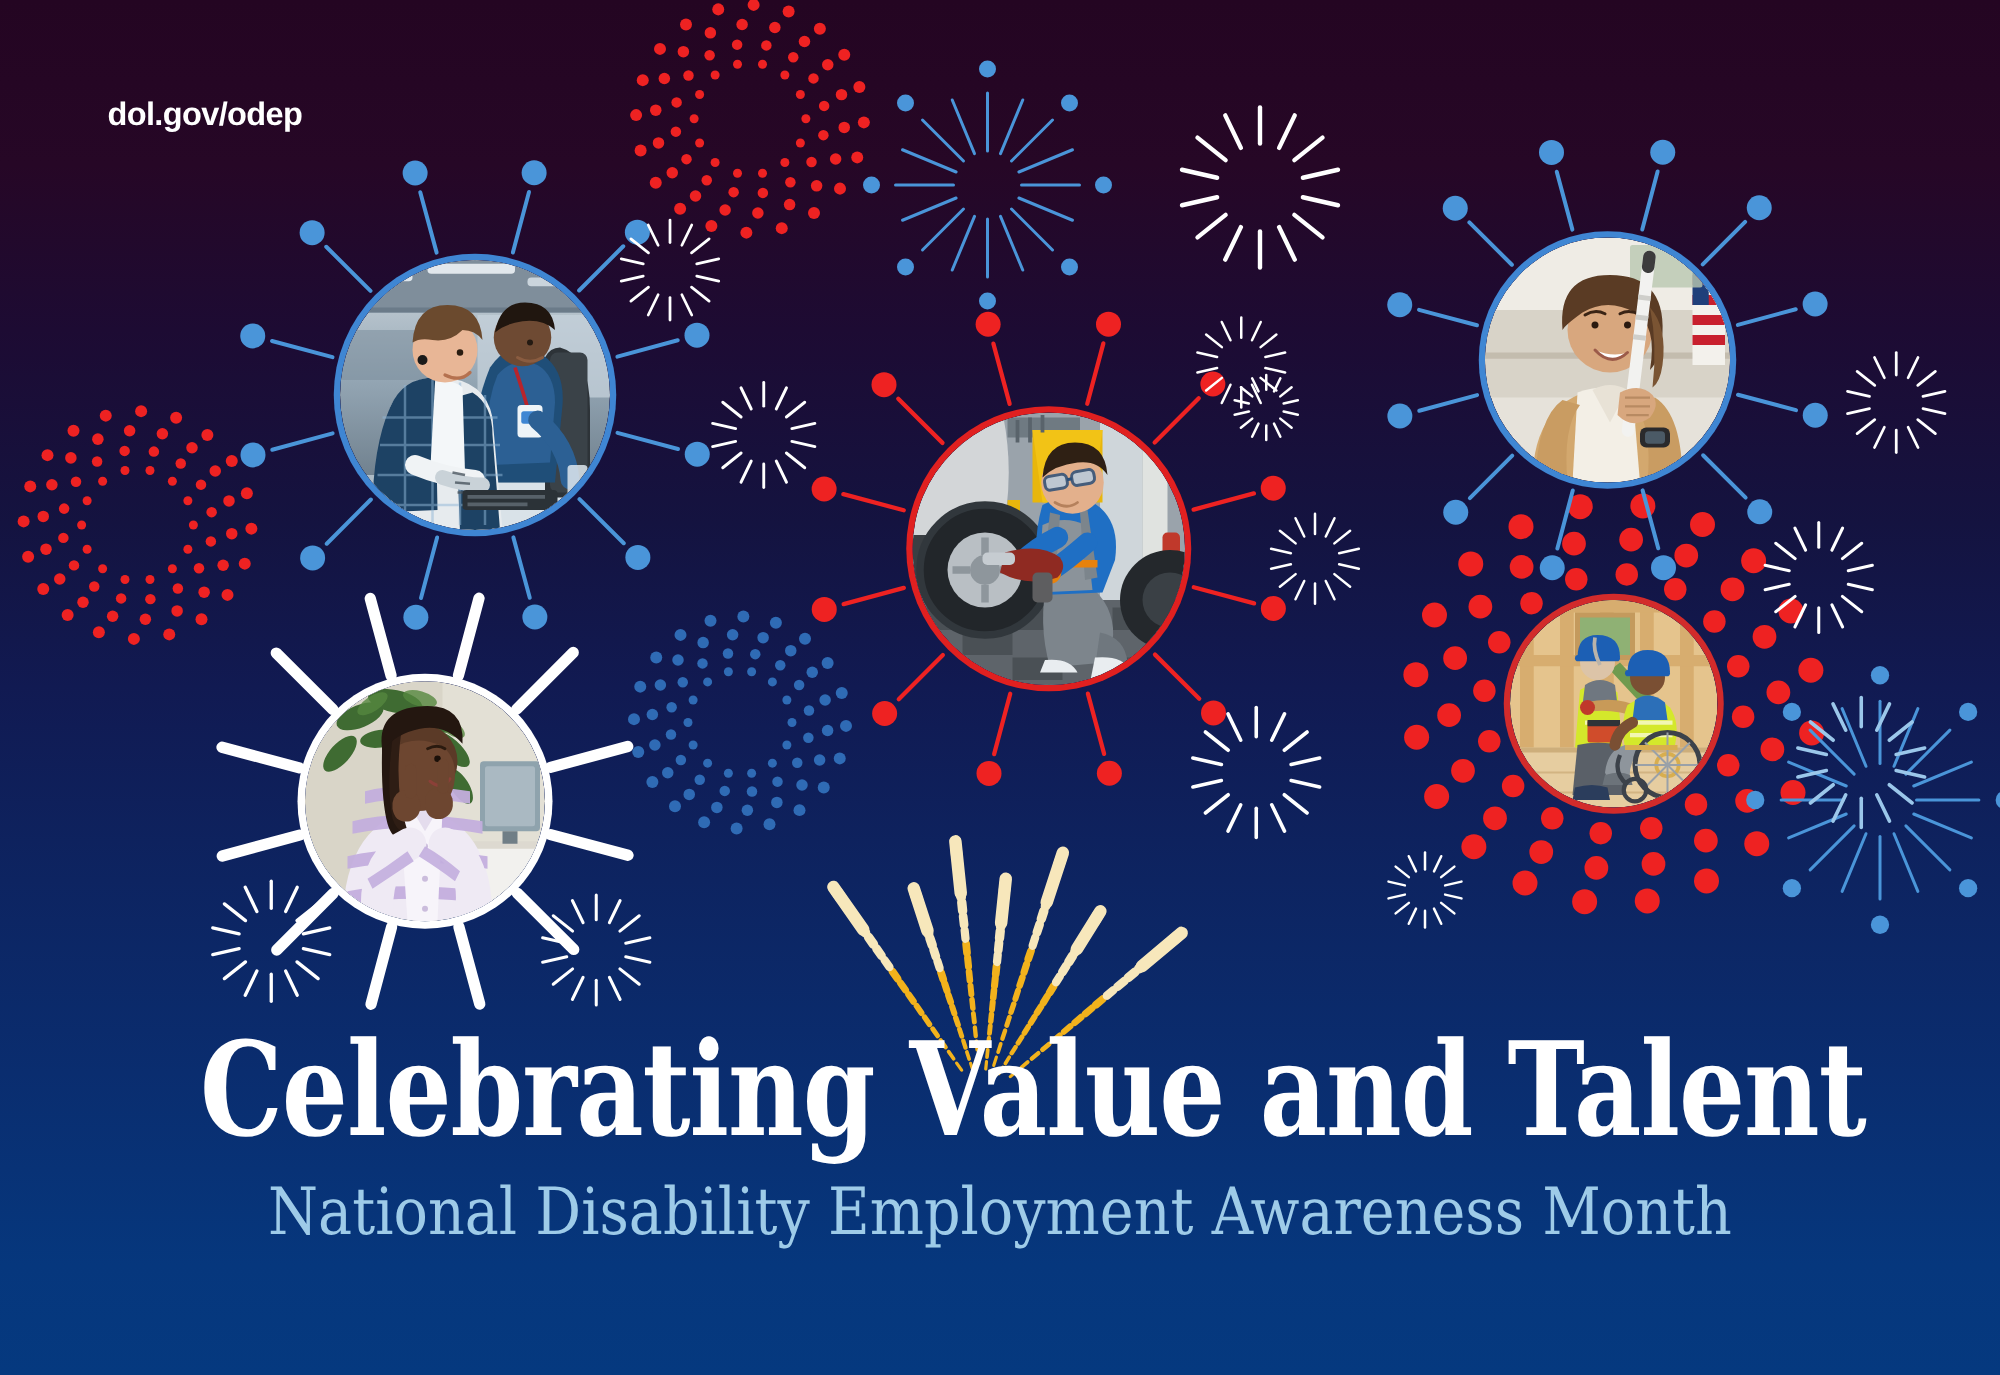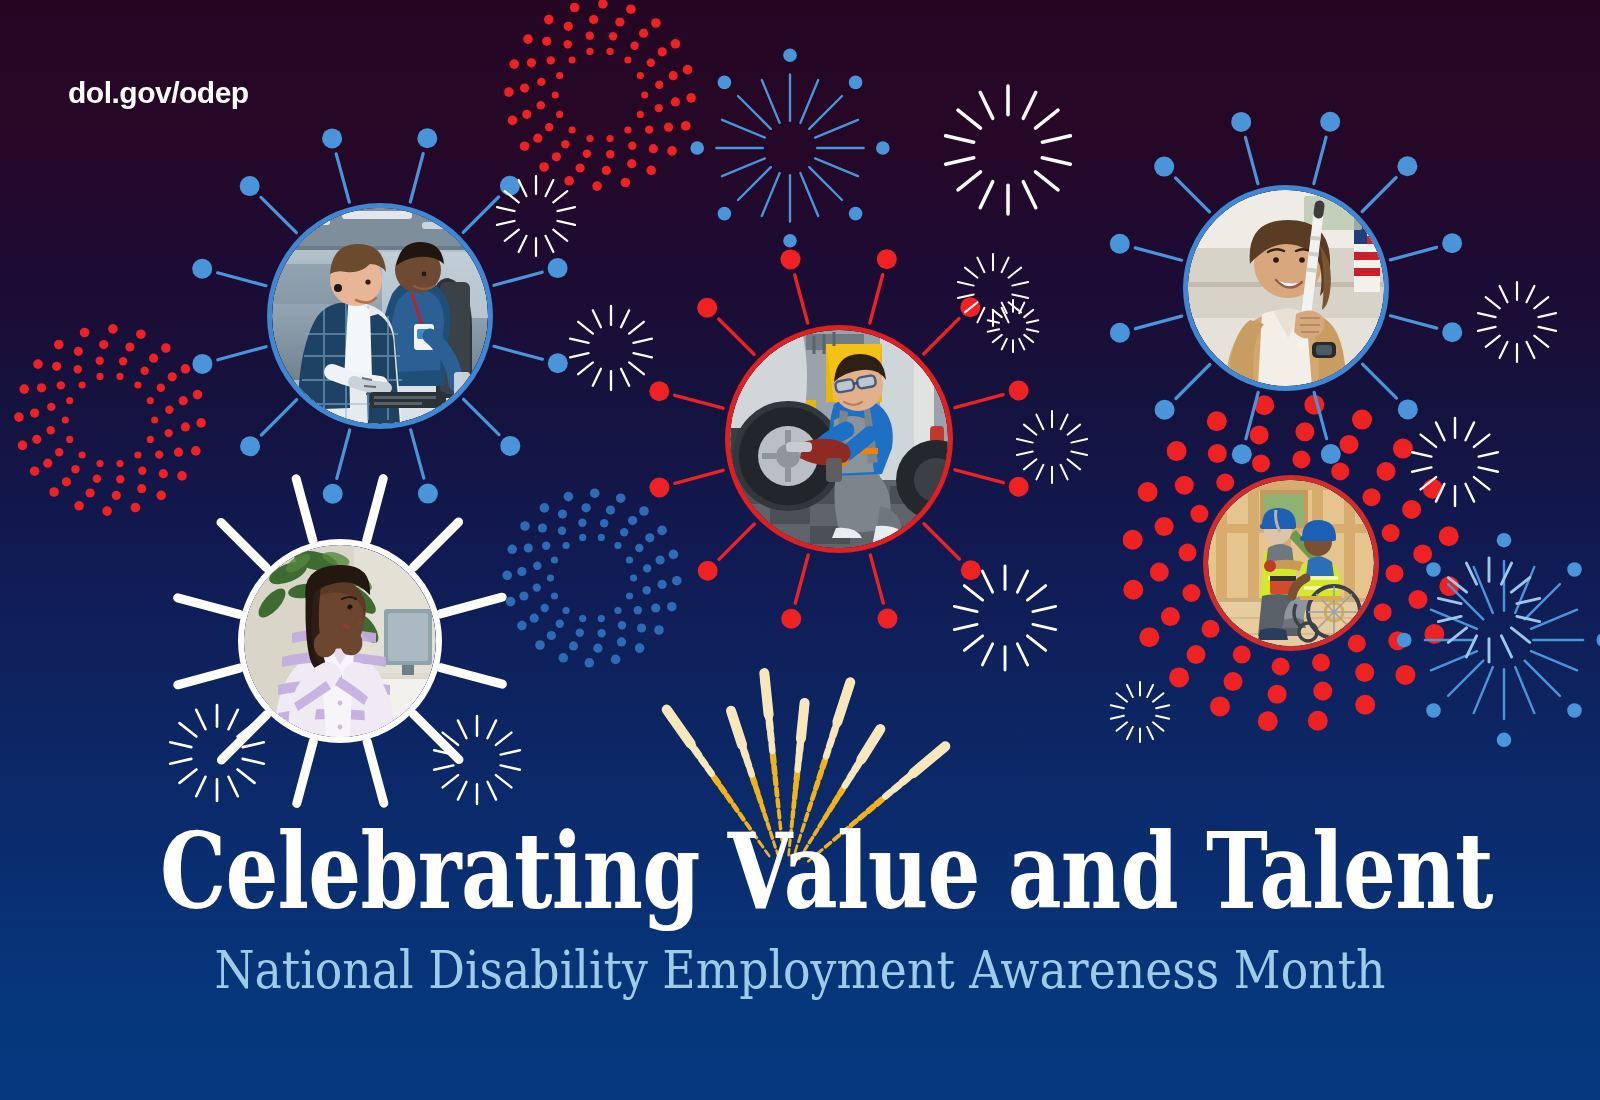--- a/index.html
+++ b/index.html
@@ -21,23 +21,23 @@
       #0d2461 64%,
       #0a2d6f 78%,
       #06377d 92%,
       #05397f 100%);
   }
   
   #fx { position:absolute; inset:0; width:1600px; height:1100px; }
 
   
   .url {
-    position:absolute; left:68px; top:76px;
+    position:absolute; left:86px; top:76px;
     color:#ffffff;
-    font-size:30px;
+    font-size:26px;
     font-weight:bold;
     letter-spacing:-0.5px;
     font-family:"Liberation Sans", sans-serif;
   }
 
   
   .medallion { position:absolute; border-radius:50%; overflow:hidden; }
   .medallion .ph { width:100%; height:100%; border-radius:50%; position:relative; overflow:hidden; }
 
   .ring-blue  { box-shadow:0 0 0 5px #3f86d3; }

